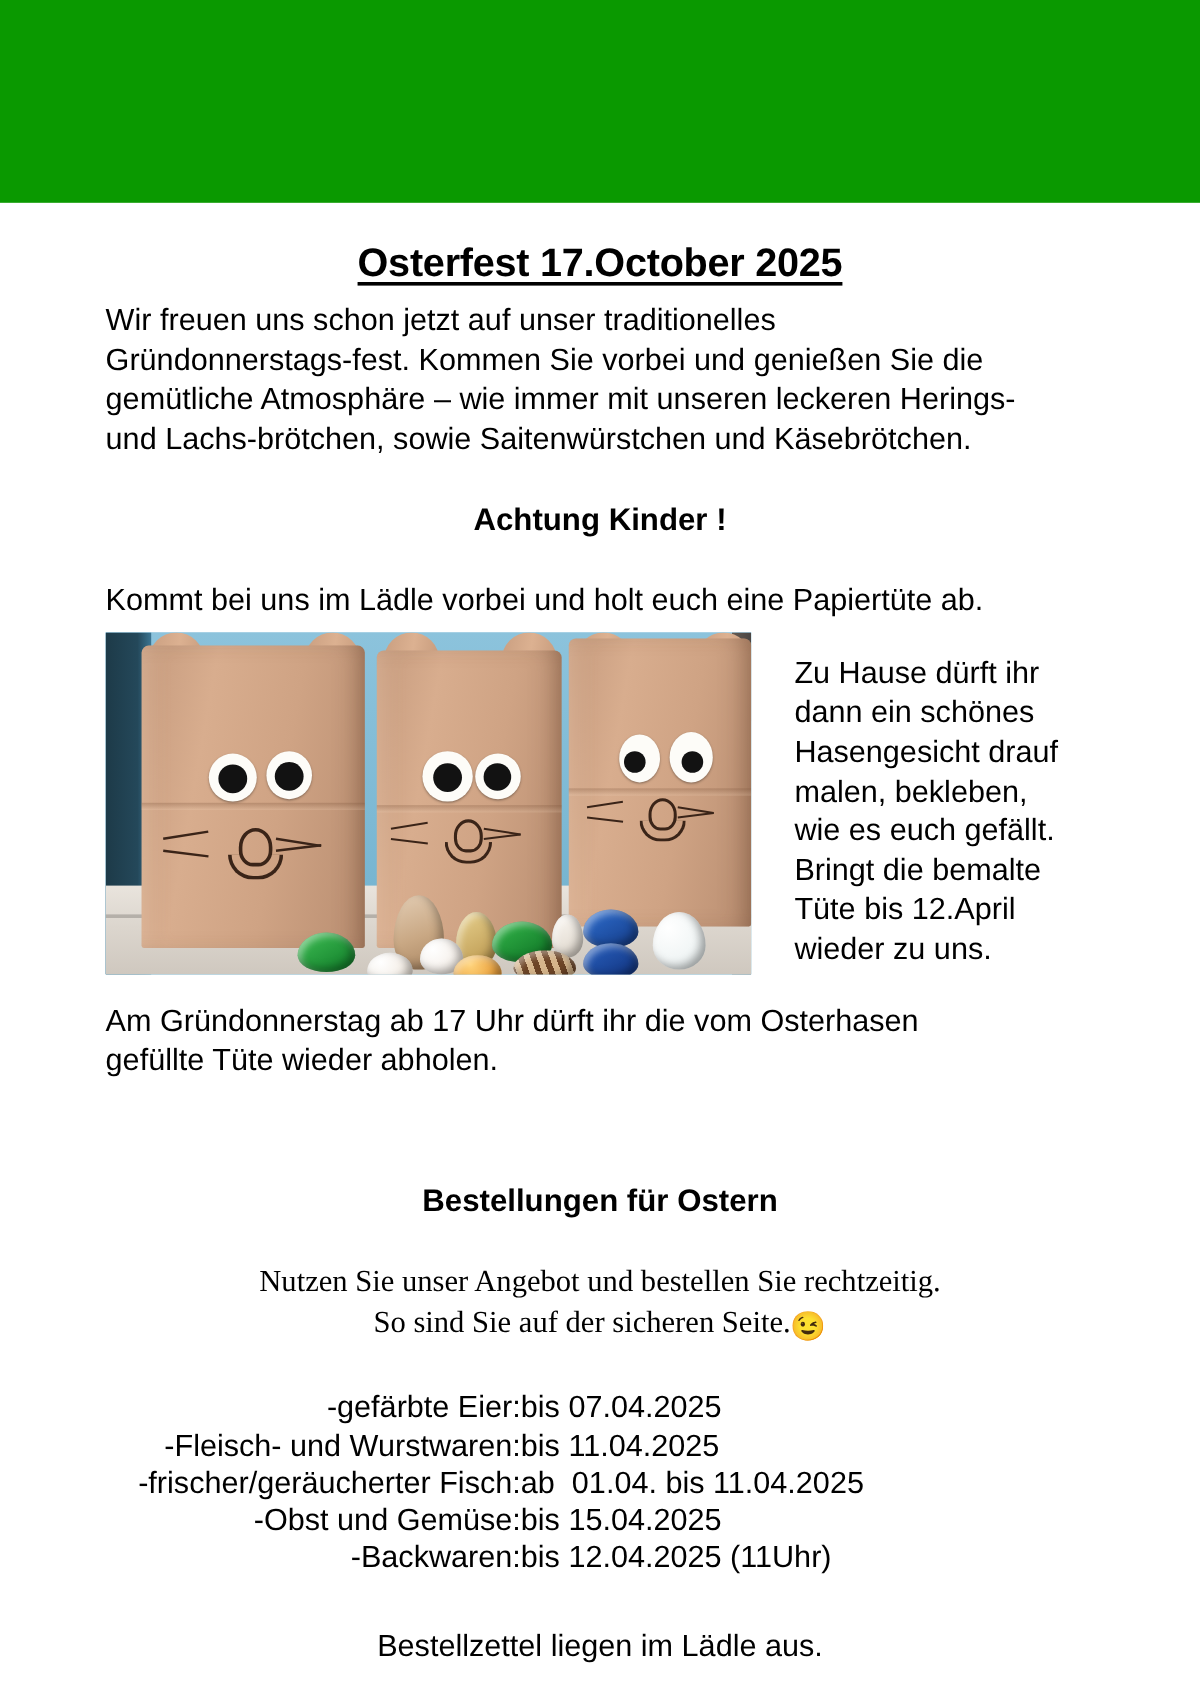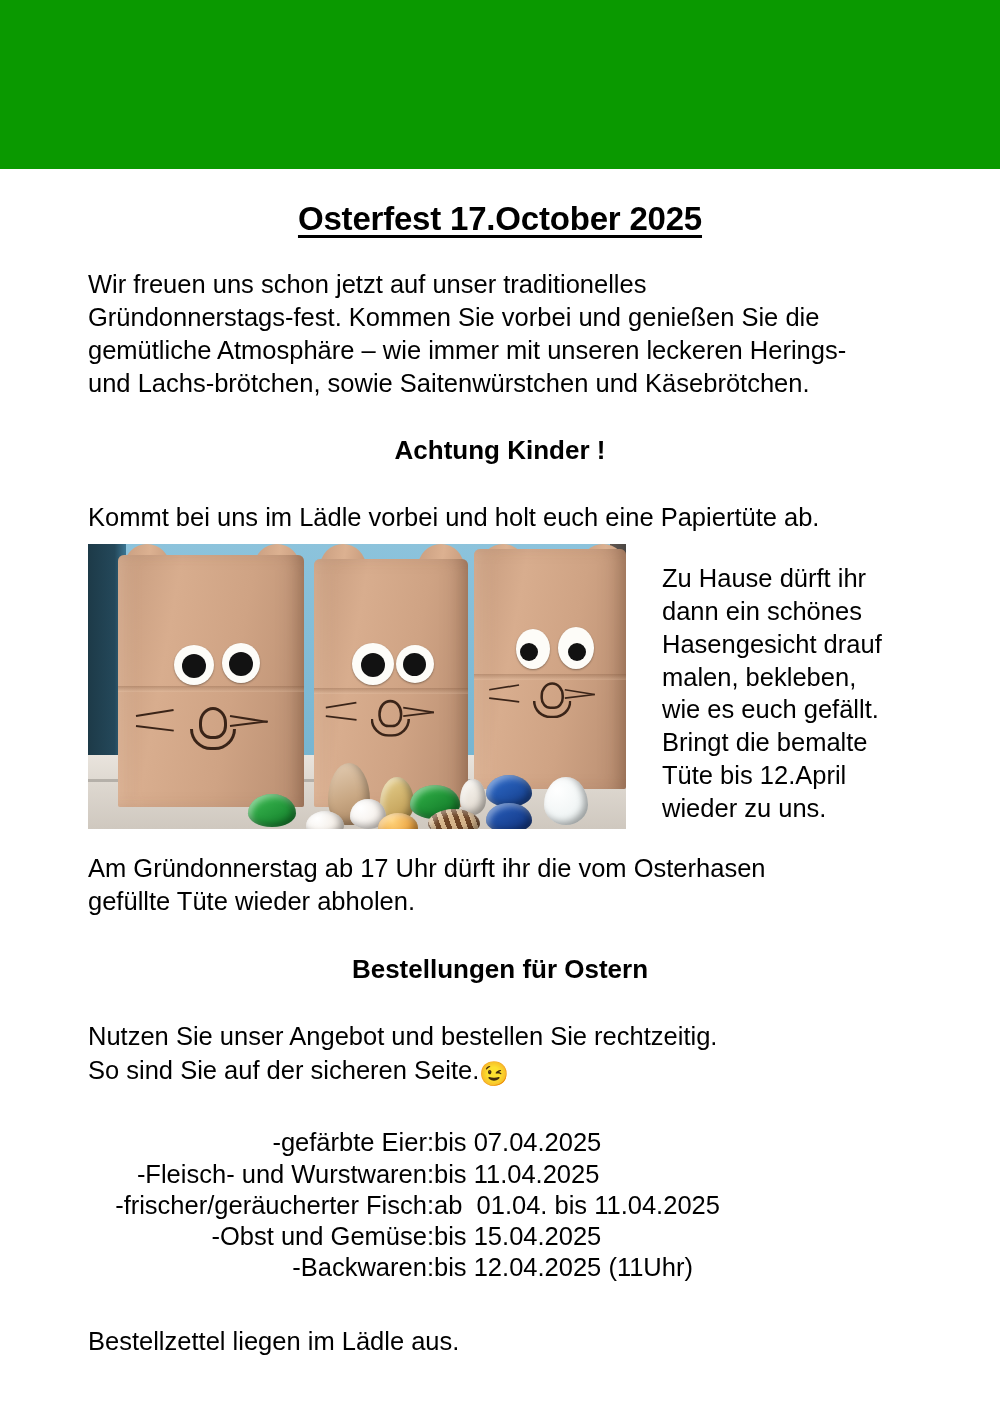--- a/index.html
+++ b/index.html
@@ -47,21 +47,21 @@
   }
 
   
   .para {
     font-size: 25.5px;
     line-height: 1.285;
     margin: 0;
     padding: 0;
     white-space: pre-line;
   }
-  .para-intro { margin-top: 31px; }
+  .para-intro { margin-top: 14px; }
 
   .subhead {
     text-align: center;
     font-weight: bold;
     font-size: 26px;
     margin: 0;
     padding: 0;
     line-height: 1.2;
   }
   .subhead-kinder { margin-top: 36px; }
@@ -198,28 +198,29 @@
     padding-left: 20px;
     font-size: 25.5px;
     line-height: 1.285;
     white-space: pre-line;
     margin: 16px;
     padding-top: 2px;
   }
 
   .para-after-photo { margin-top: 12px; }
 
-  .subhead-bestell { margin-top: 36px; }
+  .subhead-bestell { margin-top: 84px; }
 
   .center-block {
-    text-align: left;
+    text-align: center;
     font-size: 25.5px;
     line-height: 1.32;
     margin-top: 35px;
     white-space: pre-line;
+    font-family: Liberation Serif, serif;
   }
   .emoji {
     display: inline-block;
     font-size: 24px;
     line-height: 1;
     vertical-align: -3px;
   }
 
   
   .order-list {
@@ -229,21 +230,21 @@
     border-collapse: collapse;
   }
   .order-list td {
     padding: 0;
     vertical-align: top;
     white-space: pre;
   }
   .order-list td.label { width: 346px; text-align: right; }
 
   .closing {
-    text-align: left;
+    text-align: center;
     font-size: 25.5px;
     margin-top: 42px;
     line-height: 1.2;
   }
 </style>
 </head>
 <body>
 
 <div class="header-band" style="background: rgb(10, 153, 0);"></div>
 

